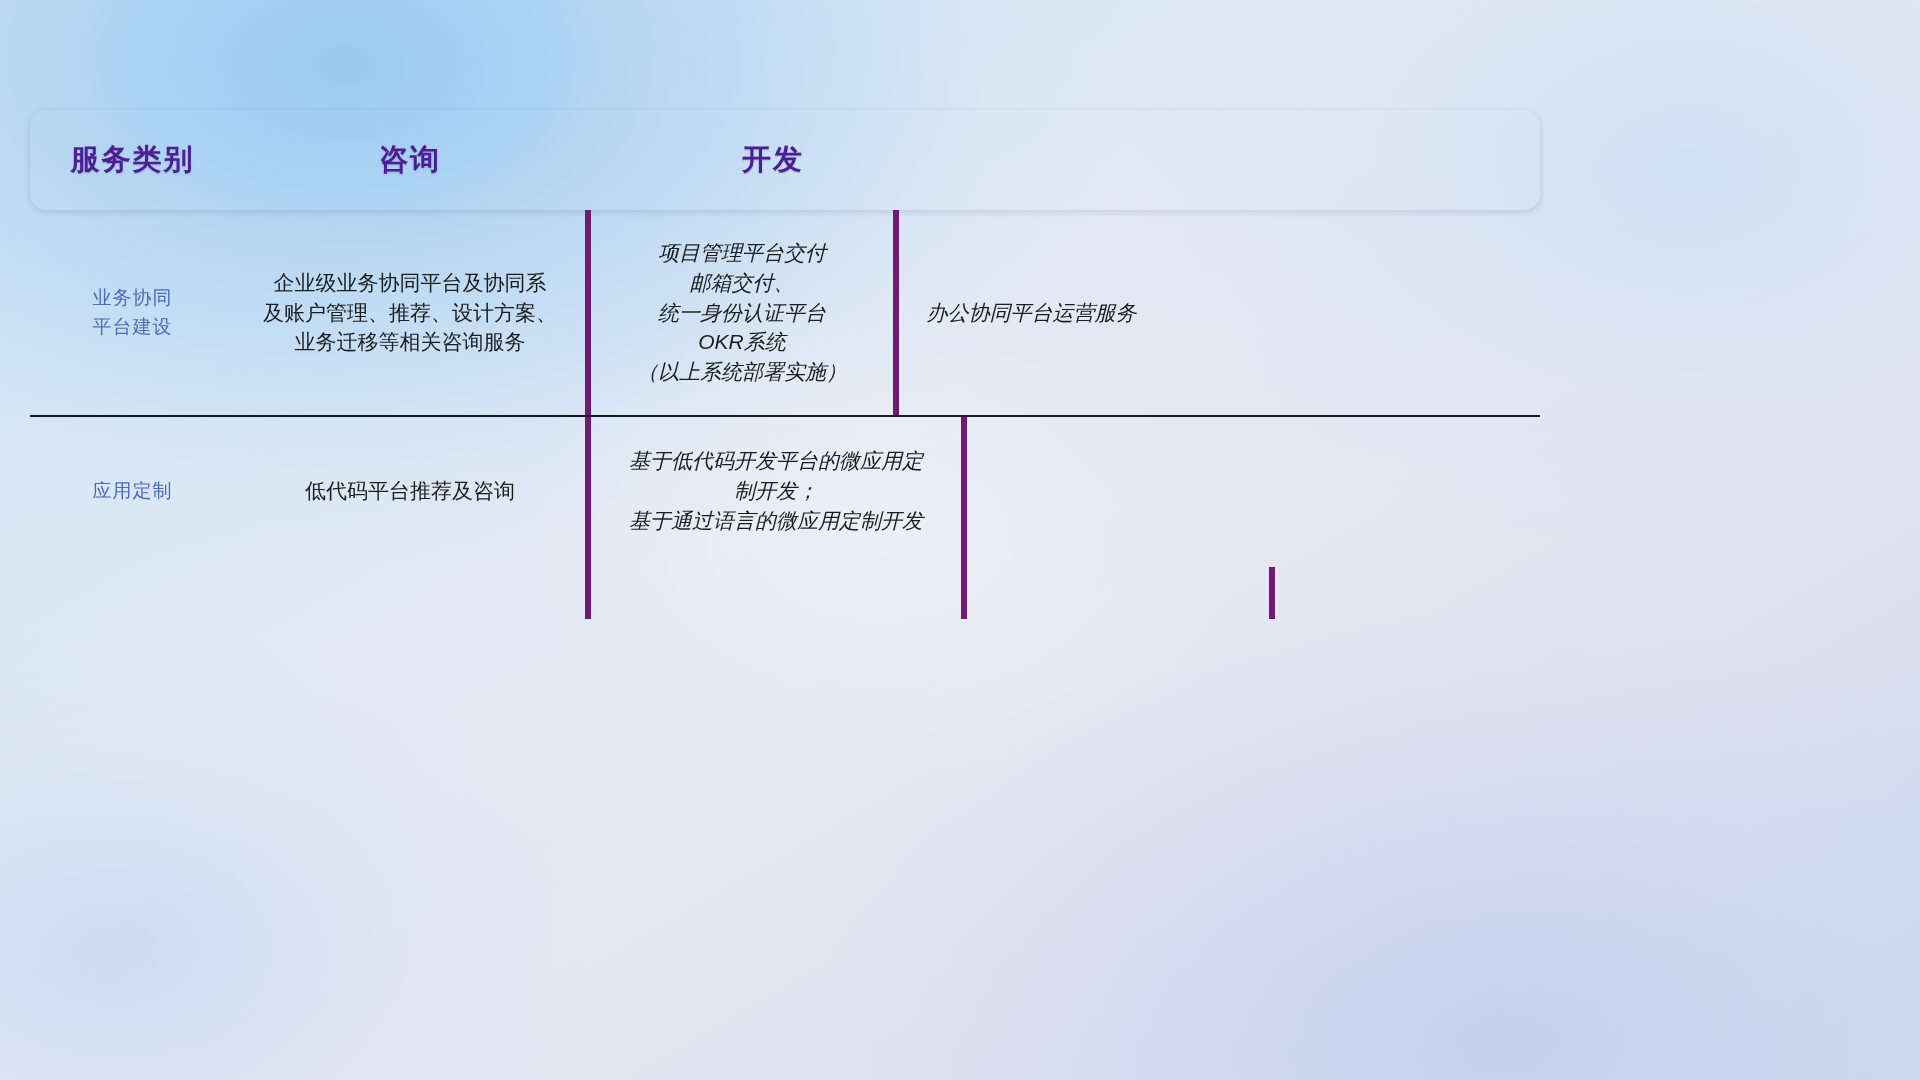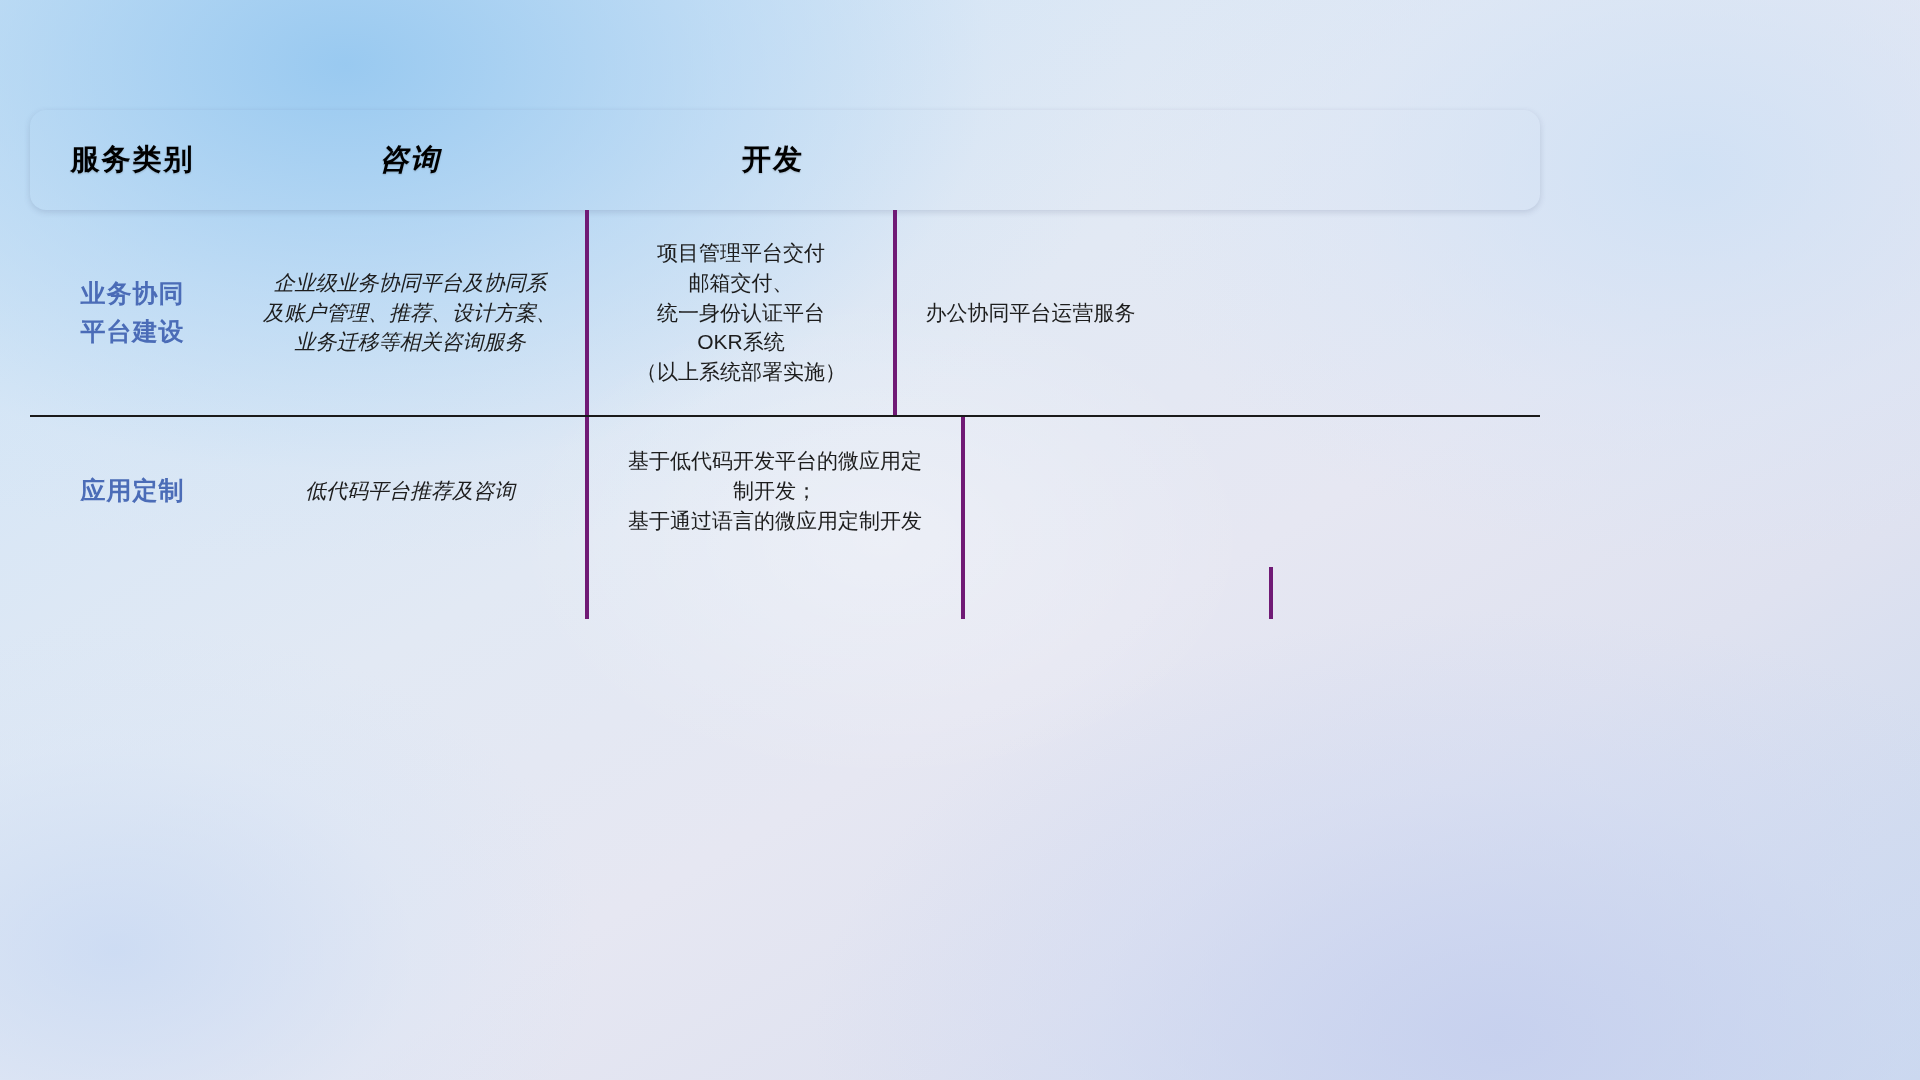--- a/index.html
+++ b/index.html
@@ -85,21 +85,21 @@
         #6a4e8e 72%,
         #4f62a8 87%,
         #46699f 100%);
     box-shadow: 0 2px 6px rgba(60, 70, 110, 0.18);
   }
 
   .head-cell {
     display: flex;
     align-items: center;
     justify-content: center;
-    color: #000000;
+    color: #4c1d95;
     font-weight: bold;
     font-size: 29px;
     letter-spacing: 2px;
     text-shadow: 0 1px 2px rgba(0, 0, 0, 0.18);
   }
 
   .body-grid {
     display: flex;
     flex-direction: column;
     background: transparent;
@@ -130,34 +130,35 @@
     text-align: center;
     padding: 6px 12px;
     box-sizing: border-box;
     font-size: 21px;
     line-height: 1.42;
     color: #1d1d1d;
     white-space: pre-line;
   }
 
   .cell.sep {
-    border-left: 4px solid #701a75;
+    border-left: 6px solid #701a75;
+    font-style: italic;
   }
 
   .cell.cat {
     color: #4b6cb7;
-    font-weight: bold;
-    font-size: 25px;
+    font-weight: normal;
+    font-size: 19px;
     line-height: 1.5;
     letter-spacing: 1px;
   }
 
   
   .c0 { width: 205px; }
-  .c1 { width: 350px; font-style: italic; }
+  .c1 { width: 350px; }
   .c2 { width: 376px; }
   .c3 { width: 308px; }
   .c4 { width: 271px; }
 
   
   .tail-rules {
     position: relative;
     height: 52px;
     display: flex;
   }

